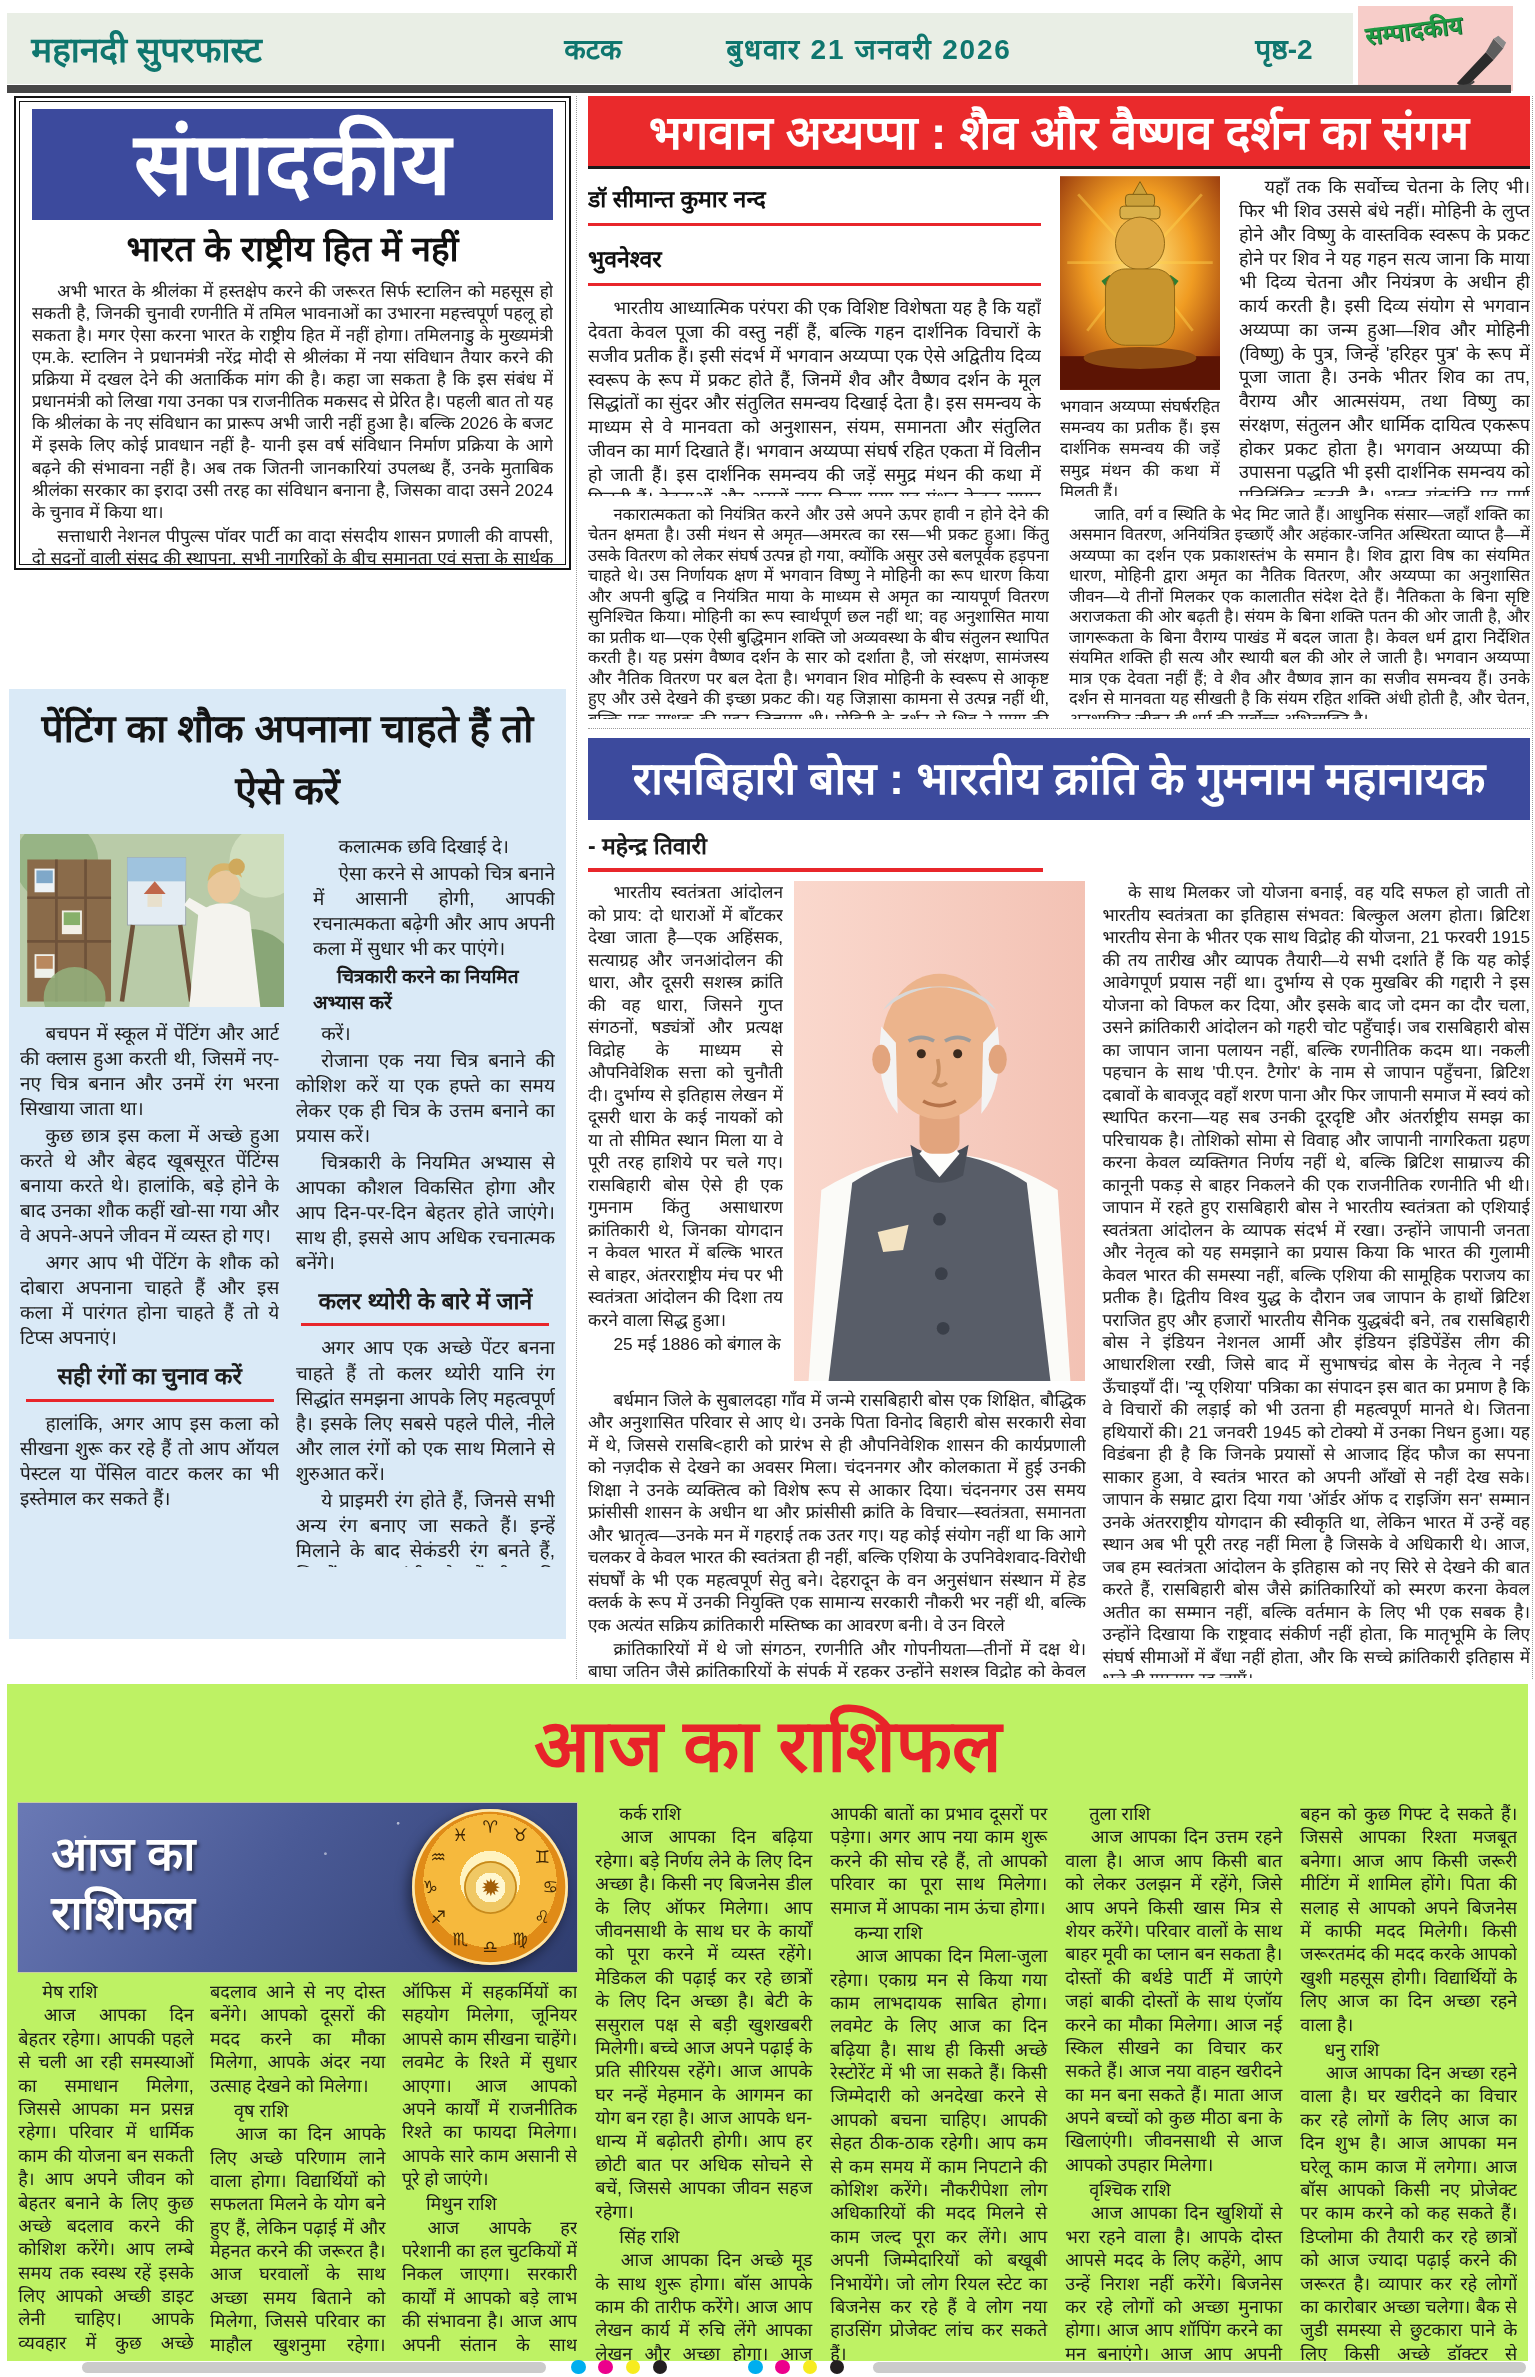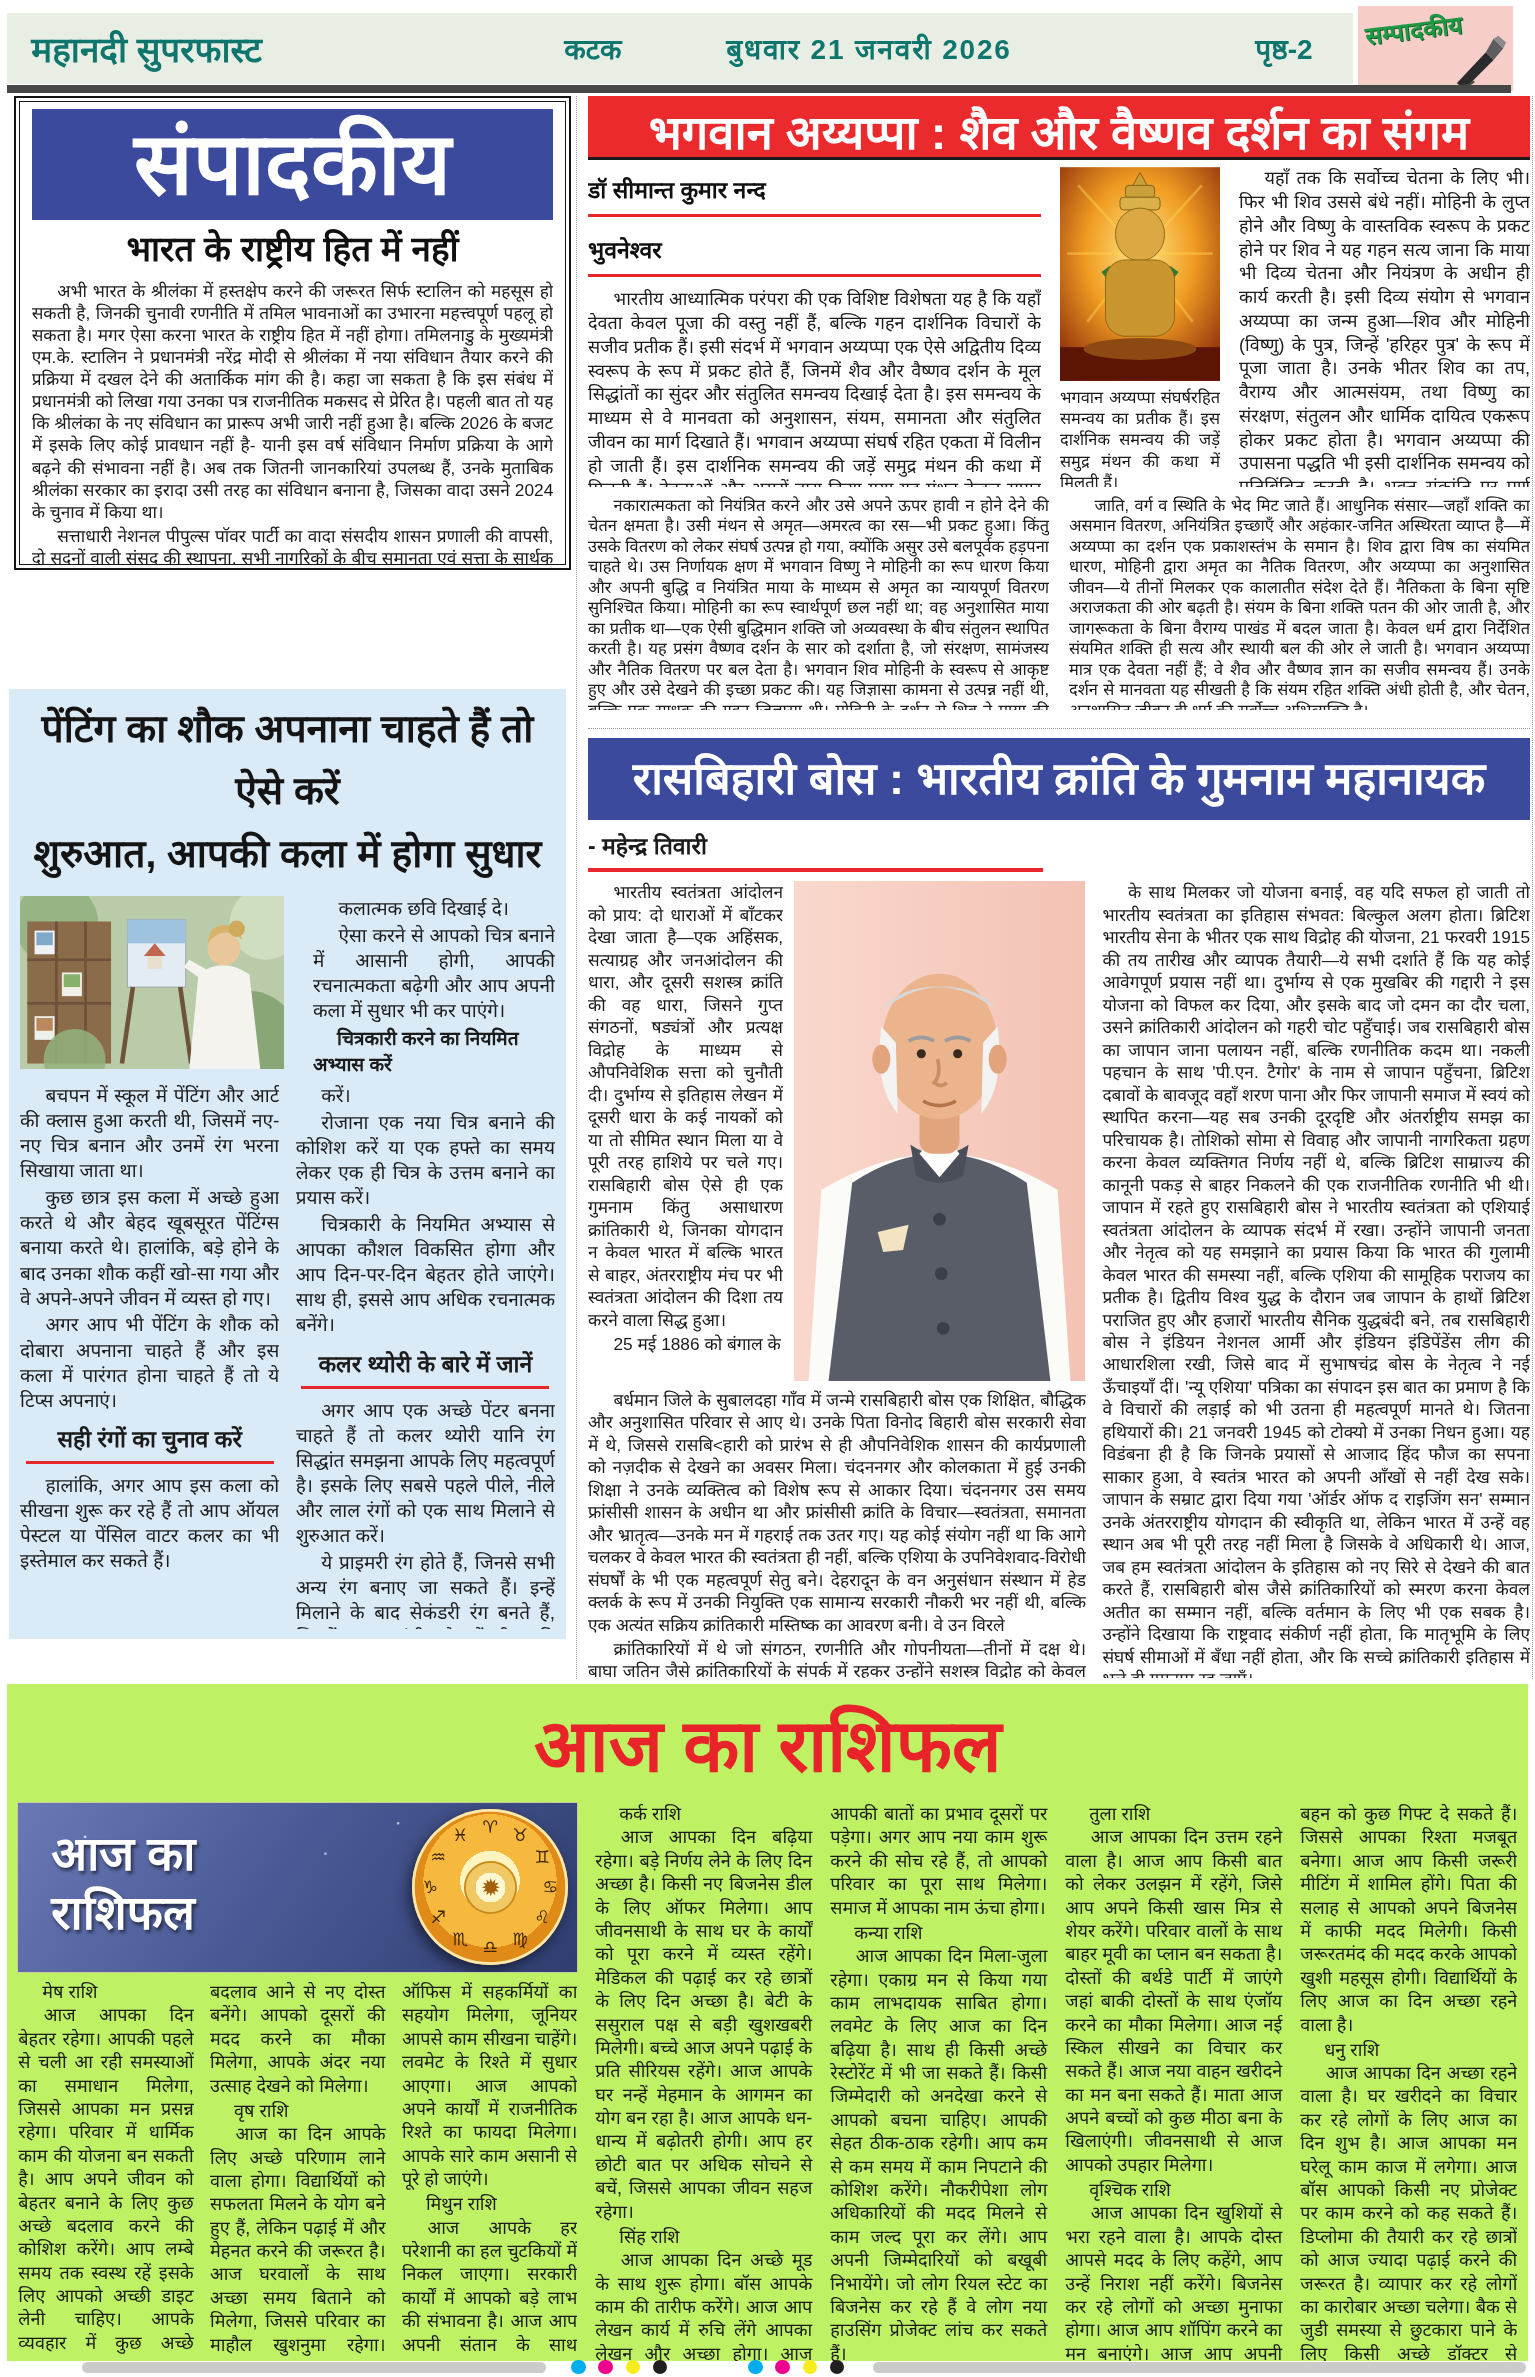--- a/index.html
+++ b/index.html
@@ -30,21 +30,21 @@
   .ed-title-box{background:#3c4a9d;color:#fff;text-align:center;font-size:87px;font-weight:bold;
                 height:111px;line-height:109px;margin-bottom:3.6px;}
   .ed-headline{text-align:center;font-size:35px;font-weight:bold;color:#101010;margin:3.6px 0 9px;}
   .ed-body{height:437px;overflow:hidden;}
   .para{margin:0 0 1.8px;text-align:justify;text-indent:25.5px;line-height:1.28;}
   .ed-body .para{font-size:17.3px;}
 
   
   .ayyappa{position:absolute;left:588px;top:96px;width:942px;height:626px;overflow:hidden;}
   .banner{color:#fff;font-weight:bold;text-align:center;white-space:nowrap;overflow:hidden;}
-  .ay-banner{background:#ea2a2c;height:64px;line-height:73px;font-size:47px;border-bottom:3.6px solid #1a1a1a;text-align:center;}
+  .ay-banner{background:#ea2a2c;height:73px;line-height:73px;font-size:47px;border-bottom:3.6px solid #1a1a1a;text-align:center;}
   .ay-top{display:flex;gap:19px;margin-top:7.3px;height:320px;overflow:hidden;}
   .ay-colL{width:453px;overflow:hidden;}
   .byline{font-size:23px;font-weight:bold;color:#101010;padding:5.5px 0 9px;border-bottom:3.6px solid #e8262b;margin-bottom:11px;}
   .ay-colL .para,.ay-colR .para{font-size:18px;line-height:1.32;}
   .ay-mid{width:160px;overflow:hidden;}
   .ay-img{width:160px;height:214px;display:block;}
   .ay-mid .para{font-size:16.4px;line-height:1.3;text-indent:0;margin-top:5.5px;}
   .ay-colR{flex:1;overflow:hidden;}
   .ay-bottom{display:flex;gap:20px;margin-top:7.3px;height:215px;overflow:hidden;}
   .ay-bottom>div{width:50%;overflow:hidden;}
@@ -206,21 +206,20 @@
             <p class="para">जाति, वर्ग व स्थिति के भेद मिट जाते हैं। आधुनिक संसार—जहाँ शक्ति का असमान वितरण, अनियंत्रित इच्छाएँ और अहंकार-जनित अस्थिरता व्याप्त है—में अय्यप्पा का दर्शन एक प्रकाशस्तंभ के समान है। शिव द्वारा विष का संयमित धारण, मोहिनी द्वारा अमृत का नैतिक वितरण, और अय्यप्पा का अनुशासित जीवन—ये तीनों मिलकर एक कालातीत संदेश देते हैं। नैतिकता के बिना सृष्टि अराजकता की ओर बढ़ती है। संयम के बिना शक्ति पतन की ओर जाती है, और जागरूकता के बिना वैराग्य पाखंड में बदल जाता है। केवल धर्म द्वारा निर्देशित संयमित शक्ति ही सत्य और स्थायी बल की ओर ले जाती है। भगवान अय्यप्पा मात्र एक देवता नहीं हैं; वे शैव और वैष्णव ज्ञान का सजीव समन्वय हैं। उनके दर्शन से मानवता यह सीखती है कि संयम रहित शक्ति अंधी होती है, और चेतन, अनुशासित जीवन ही धर्म की सर्वोच्च अभिव्यक्ति है।</p>
           </div>
 
       </div>
     </div>
   </div>
 
   <div class="painting">
     <div class="pa-headline">
       <div>पेंटिंग का शौक अपनाना चाहते हैं तो ऐसे करें</div>
-      <div>शुरुआत, आपकी कला में होगा सुधार</div>
     </div>
     <div class="pa-introrow">
       <svg class="pa-img" viewBox="0 0 290 190">
         <rect width="290" height="190" fill="#b9cba8"></rect>
         <circle cx="40" cy="30" r="46" fill="#8fae7c" opacity="0.8"></circle>
         <circle cx="250" cy="160" r="56" fill="#7d9c6a" opacity="0.8"></circle>
         <circle cx="270" cy="30" r="40" fill="#d9e6c8" opacity="0.7"></circle>
         <rect x="8" y="28" width="92" height="156" fill="#8a6b4a"></rect>
         <g stroke="#6e523a" stroke-width="3">
           <line x1="8" y1="70" x2="100" y2="70"></line>

